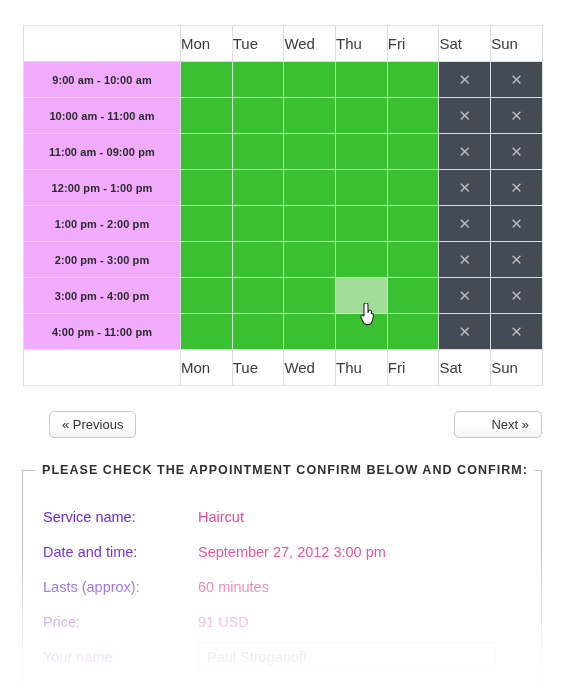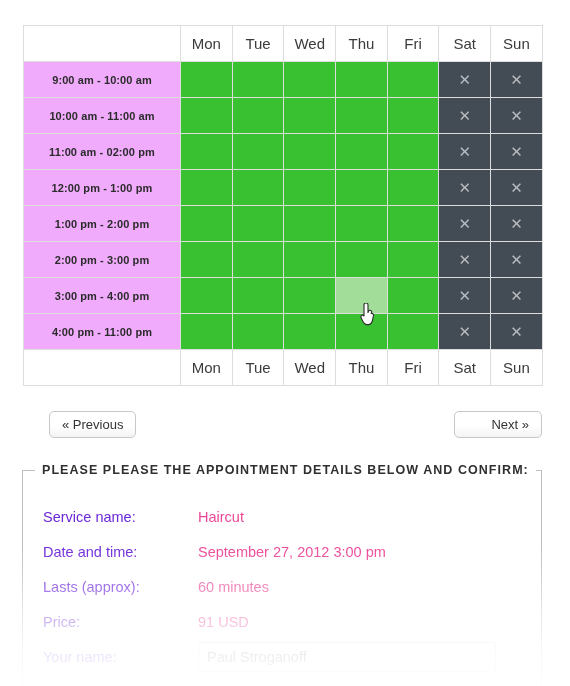--- a/index.html
+++ b/index.html
@@ -36,21 +36,21 @@
     height: 36px;
     box-sizing: border-box;
   }
   col.c-label { width: 157px; }
   col.c-day   { width: 51.7px; }
 
   th.dayhead {
     font-weight: normal;
     font-size: 15px;
     color: #3b3b3b;
-    text-align: center;
+    text-align: left;
     background: #ffffff;
     vertical-align: middle;
   }
   th.corner {
     background: #ffffff;
     border: 1px solid #dddddd;
   }
   td.timelabel {
     font-size: 11px;
     font-weight: bold;
@@ -237,21 +237,21 @@
           <td class="timelabel">10:00 am - 11:00 am</td>
           <td class="slot"></td>
           <td class="slot"></td>
           <td class="slot"></td>
           <td class="slot"></td>
           <td class="slot"></td>
           <td class="closed"><span class="xmark">✕</span></td>
           <td class="closed"><span class="xmark">✕</span></td>
         </tr>
         <tr>
-          <td class="timelabel">11:00 am - 02:00 pm</td>
+          <td class="timelabel">11:00 am - 09:00 pm</td>
           <td class="slot"></td>
           <td class="slot"></td>
           <td class="slot"></td>
           <td class="slot"></td>
           <td class="slot"></td>
           <td class="closed"><span class="xmark">✕</span></td>
           <td class="closed"><span class="xmark">✕</span></td>
         </tr>
         <tr>
           <td class="timelabel">12:00 pm - 1:00 pm</td>
@@ -326,21 +326,21 @@
            L8.4 21.6 C6.6 21.1 5.6 20 4.9 18.6 L3 14.6 C2.6 13.7 3 12.7 3.9 12.3
            C4.6 12 5.4 12.2 5.9 12.8 L6 13 Z" fill="#ffffff" stroke="#2b2b2b" stroke-width="1.1" stroke-linejoin="round"></path>
 </svg>
 
 <div class="navbar">
   <button class="btn btn-prev">« Previous</button>
   <button class="btn btn-next">Next »</button>
 </div>
 
 <fieldset class="details">
-  <legend>PLEASE PLEASE THE APPOINTMENT DETAILS BELOW AND CONFIRM:</legend>
+  <legend>PLEASE CHECK THE APPOINTMENT CONFIRM BELOW AND CONFIRM:</legend>
   <div class="detail-rows" id="detail-rows">
       <div class="drow">
         <div class="dlabel">Service name:</div>
         <div class="dvalue">Haircut</div>
       </div>
       <div class="drow">
         <div class="dlabel">Date and time:</div>
         <div class="dvalue">September 27, 2012 3:00 pm</div>
       </div>
       <div class="drow">

